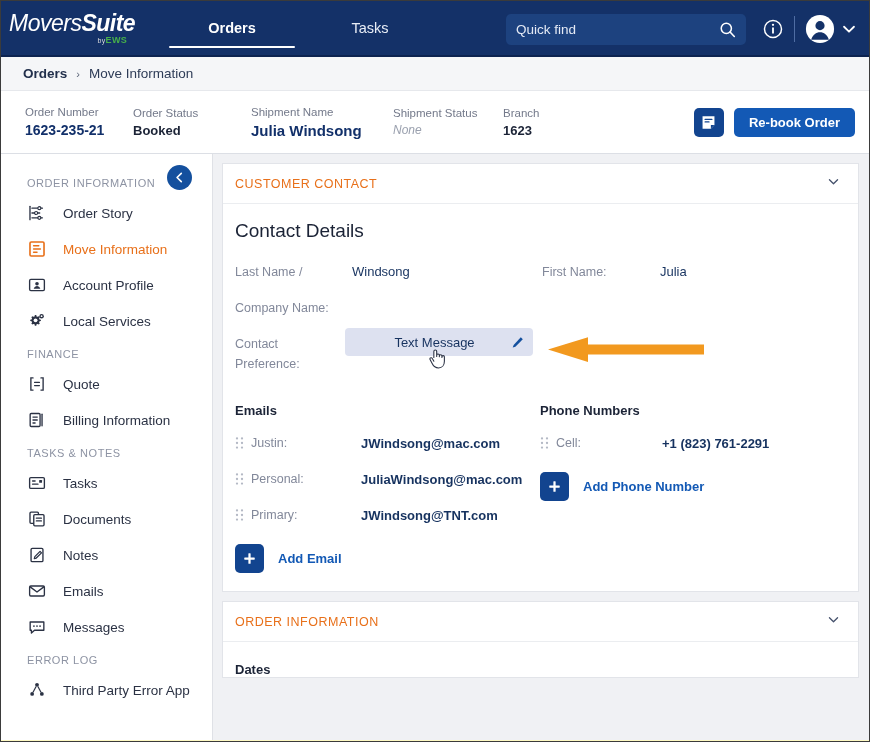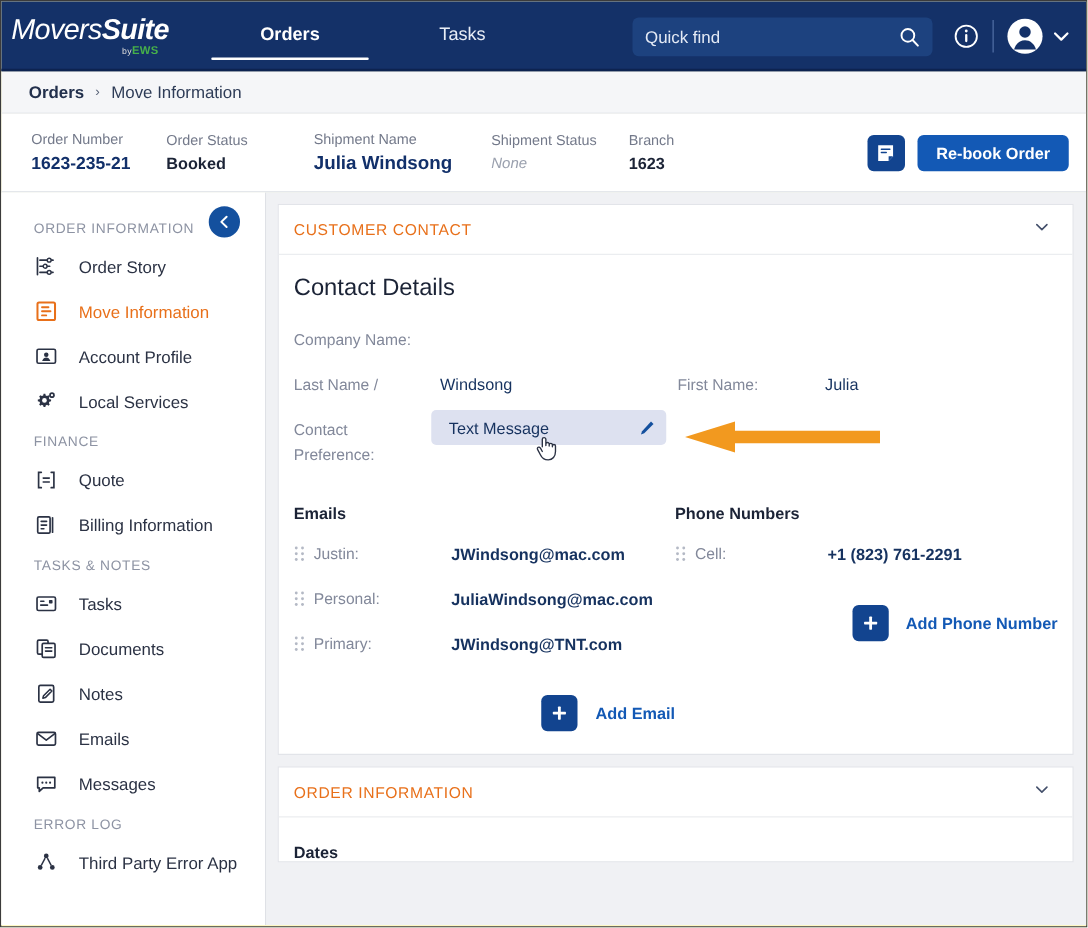--- a/index.html
+++ b/index.html
@@ -291,21 +291,21 @@
     position: absolute;
     left: 110px; top: -7px;
     width: 188px; height: 28px;
     background: #dde1f0;
     border-radius: 4px;
     display: flex;
     align-items: center;
     padding: 0 8px 0 14px;
     cursor: pointer;
   }
-  .pref-text { flex: 1; font-size: 13px; color: #16325f; }
+  .pref-text { flex: 1; font-size: 13px; color: #16325f; text-align: center; }
   .pencil { width: 15px; height: 15px; }
   .cursor-hand {
     position: absolute;
     left: 192px; top: 12px;
     width: 19px; height: 24px;
     pointer-events: none;
   }
   .anno-arrow {
     position: absolute;
     left: 313px; top: 1px;
@@ -330,23 +330,21 @@
   }
   .grip { width: 9px; height: 14px; margin-right: 7px; flex: none; }
   .lrow-label { width: 110px; font-size: 12.5px; color: #82889a; }
   .lrow-value { font-size: 13px; font-weight: bold; color: #16325f; }
   .lrow-value.phone { padding-left: 48px; }
 
   .add-btn-row {
     display: flex;
     align-items: center;
     gap: 14px;
-    margin-top: 12px;
     cursor: pointer;
-    justify-content: flex-end;
   }
   .plus-sq {
     width: 29px; height: 29px;
     background: #12448f;
     border-radius: 5px;
     display: flex; align-items: center; justify-content: center;
     flex: none;
   }
   .add-label { font-size: 13px; font-weight: bold; color: #1359b5; }
 
@@ -627,28 +625,28 @@
             <svg width="15" height="15" viewBox="0 0 20 20">
                 <path d="M4.6 7.6 L10 13 L15.4 7.6" fill="none" stroke="#44506b" stroke-width="1.7" stroke-linecap="round" stroke-linejoin="round"></path>
               </svg>
           </span>
         </div>
 
         <div class="panel-body">
           <div class="section-title">Contact Details</div>
 
           <div class="cd-row">
-            <span class="cd-label">Company Name:</span>
-          </div>
-
-          <div class="cd-row">
             <span class="cd-label">Last Name /</span>
             <span class="cd-value">Windsong</span>
             <span class="cd-label2">First Name:</span>
             <span class="cd-value2">Julia</span>
+          </div>
+
+          <div class="cd-row">
+            <span class="cd-label">Company Name:</span>
           </div>
 
           <div class="cd-row" style="height:56px;">
             <span class="cd-label">Contact</span>
             <span class="cd-label" style="top:20px;">Preference:</span>
 
             <div class="pref-field">
               <span class="pref-text">Text Message</span>
               <span class="pencil">
                 <svg width="15" height="15" viewBox="0 0 20 20">

